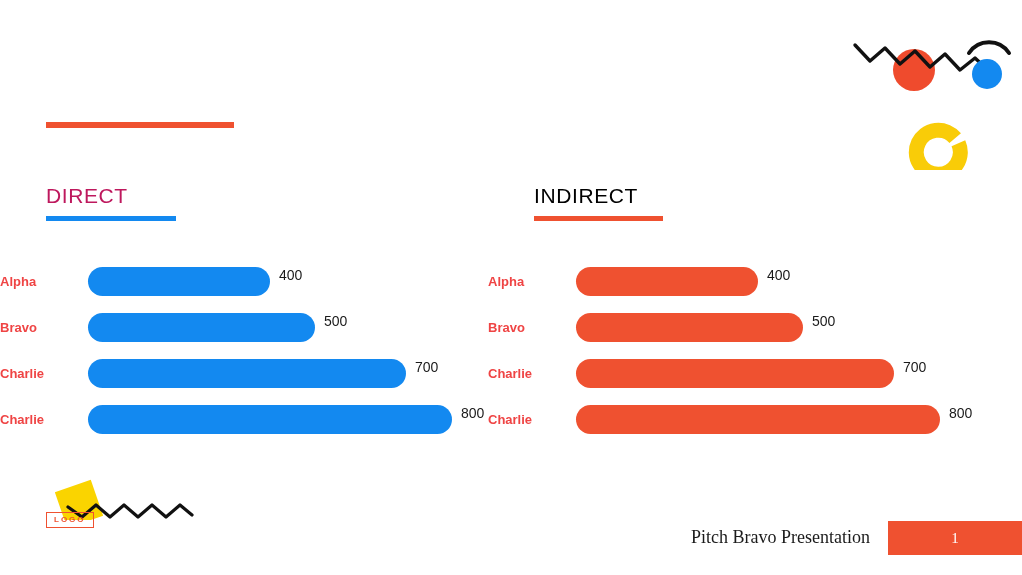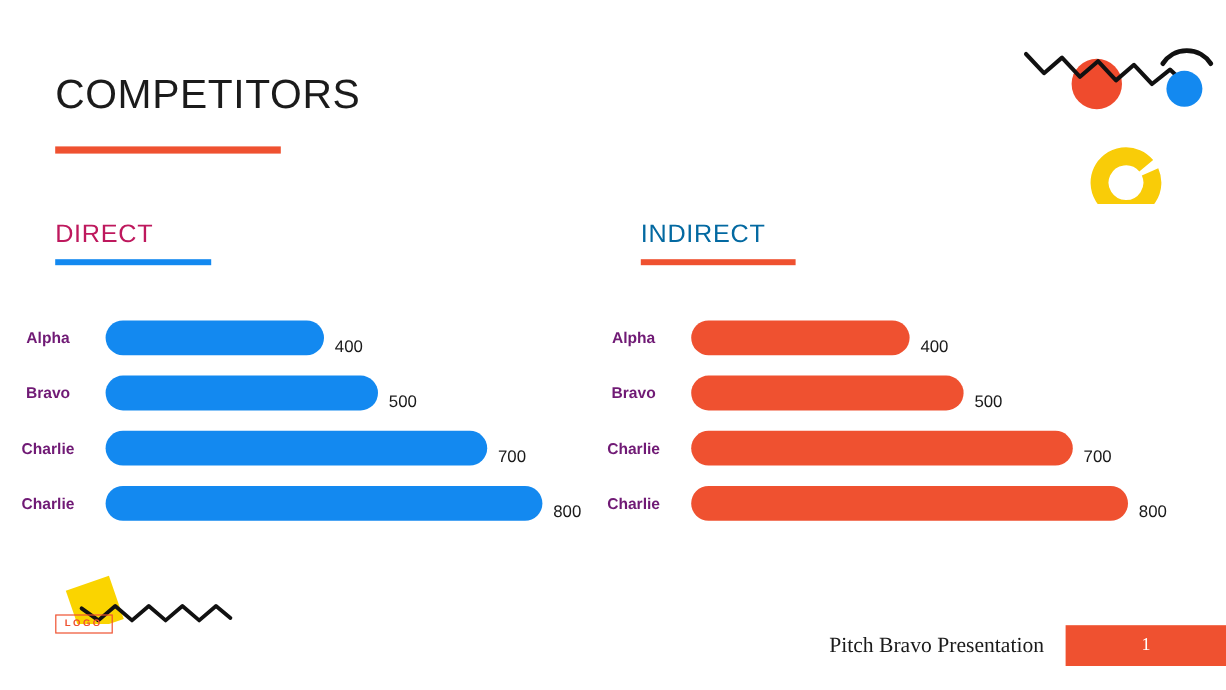--- a/index.html
+++ b/index.html
@@ -47,51 +47,51 @@
     letter-spacing: 0.6px;
     line-height: 1;
     white-space: nowrap;
   }
   .section-rule {
     position: absolute;
     height: 5px;
   }
   .heading-direct   { left: 46px;  top: 185px; color: #be185d; }
   .rule-direct      { left: 46px;  top: 216px; width: 130px; background: #1389f0; }
-  .heading-indirect { left: 534px; top: 185px; color: #0369a1; }
+  .heading-indirect { left: 534px; top: 185px; color: #000000; }
   .rule-indirect    { left: 534px; top: 216px; width: 129px; background: #ef5130; }
 
   
   .chart {
     position: absolute;
     top: 258px;
   }
   .chart-left  { left: 0px; }
   .chart-right { left: 488px; }
 
   .bar-row {
     position: relative;
     height: 46px;
     display: flex;
     align-items: center;
   }
   .bar-label {
     width: 88px;
-    text-align: center;
+    text-align: left;
     font-size: 13px;
     font-weight: bold;
-    color: #701a75;
+    color: #ef4444;
     padding-right: 8px;
     box-sizing: border-box;
     white-space: nowrap;
   }
   .bar-track {
     position: relative;
     display: flex;
-    align-items: flex-end;
+    align-items: flex-start;
   }
   .bar-fill {
     height: 29px;
     border-radius: 15px;
   }
   .bar-left .bar-fill  { background: #1389f0; }
   .bar-right .bar-fill { background: #ef5130; }
   .bar-value {
     font-size: 14px;
     color: #1a1a1a;
@@ -144,21 +144,20 @@
     color: #ef5130;
     line-height: 1;
   }
   .deco { position: absolute; }
 </style>
 </head>
 <body>
 
 <div class="slide">
 
-  <div class="page-title">COMPETITORS</div>
   <div class="title-rule"></div>
 
   <div class="section-heading heading-direct">DIRECT</div>
   <div class="section-rule rule-direct"></div>
 
   <div class="section-heading heading-indirect">INDIRECT</div>
   <div class="section-rule rule-indirect"></div>
 
   <div class="chart chart-left">
     <div class="bar-row bar-left">

